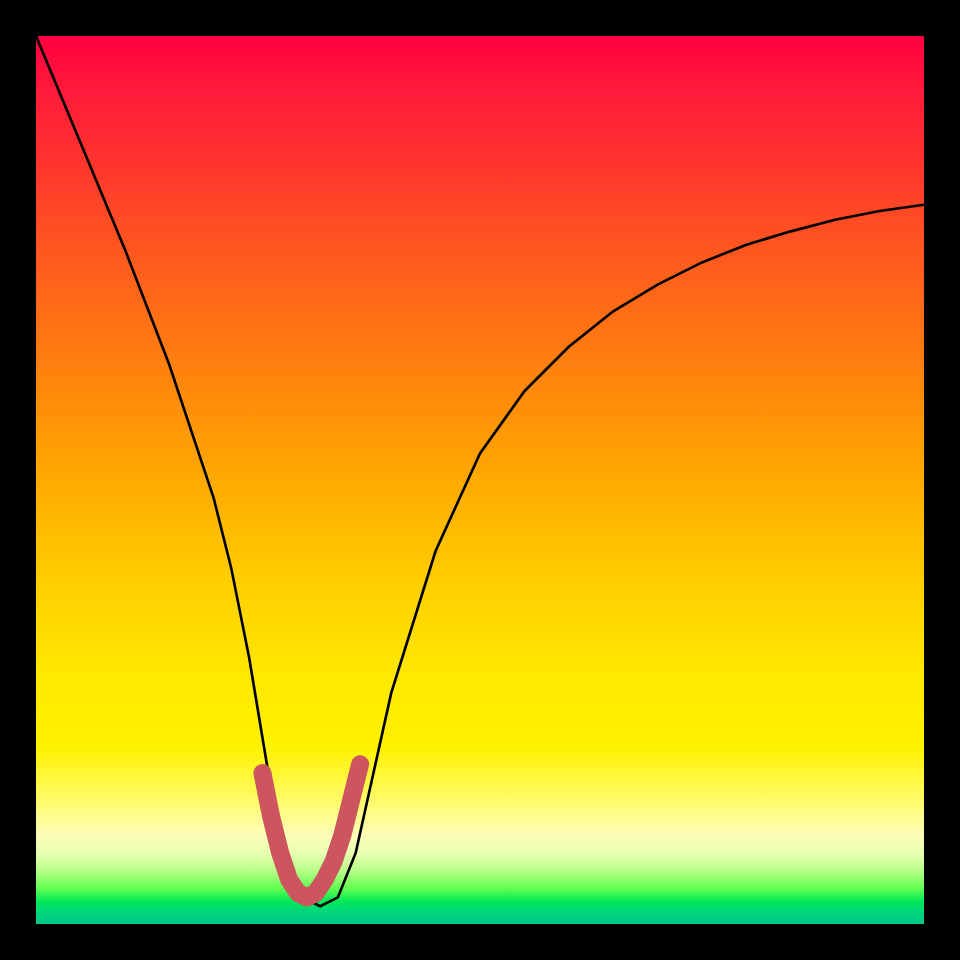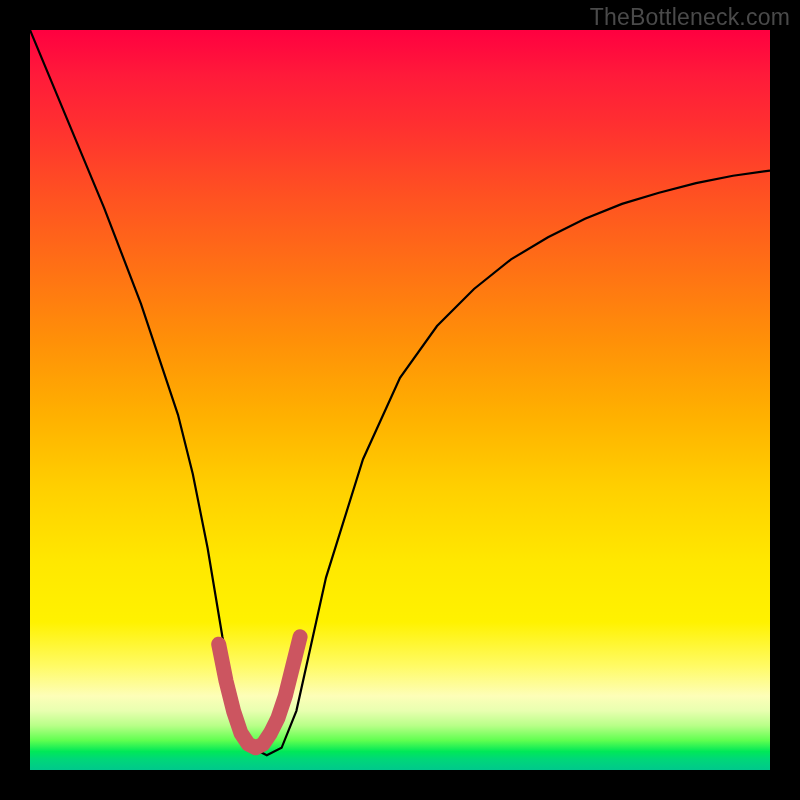--- a/index.html
+++ b/index.html
@@ -75,14 +75,13 @@
 <body>
 
 <div class="outer-frame">
   <div class="plot-area">
     <div class="gradient-bg"></div>
     <svg class="curve-svg" viewBox="0 0 740 740" preserveAspectRatio="none">
       <path id="main-curve" fill="none" stroke="#000000" stroke-width="2.2" d="M0.00 0.00 L37.00 88.80 L74.00 177.60 L111.00 273.80 L148.00 384.80 L162.80 444.00 L177.60 518.00 L192.40 606.80 L207.20 680.80 L222.00 717.80 L236.80 725.20 L251.60 717.80 L266.40 680.80 L281.20 614.20 L296.00 547.60 L333.00 429.20 L370.00 347.80 L407.00 296.00 L444.00 259.00 L481.00 229.40 L518.00 207.20 L555.00 188.70 L592.00 173.90 L629.00 162.80 L666.00 153.18 L703.00 145.78 L740.00 140.60"></path>
       <path id="highlight-curve" fill="none" stroke="#cc5560" stroke-width="15" stroke-linecap="round" stroke-linejoin="round" d="M188.70 614.20 L196.10 651.20 L203.50 680.80 L210.90 703.00 L218.30 714.10 L225.70 717.80 L233.10 714.10 L240.50 703.00 L247.90 688.20 L255.30 666.00 L262.70 636.40 L270.10 606.80"></path>
     </svg>
   </div>
-  <div class="watermark">TheBottleneck.com</div>
 </div>
 
 </body></html>

